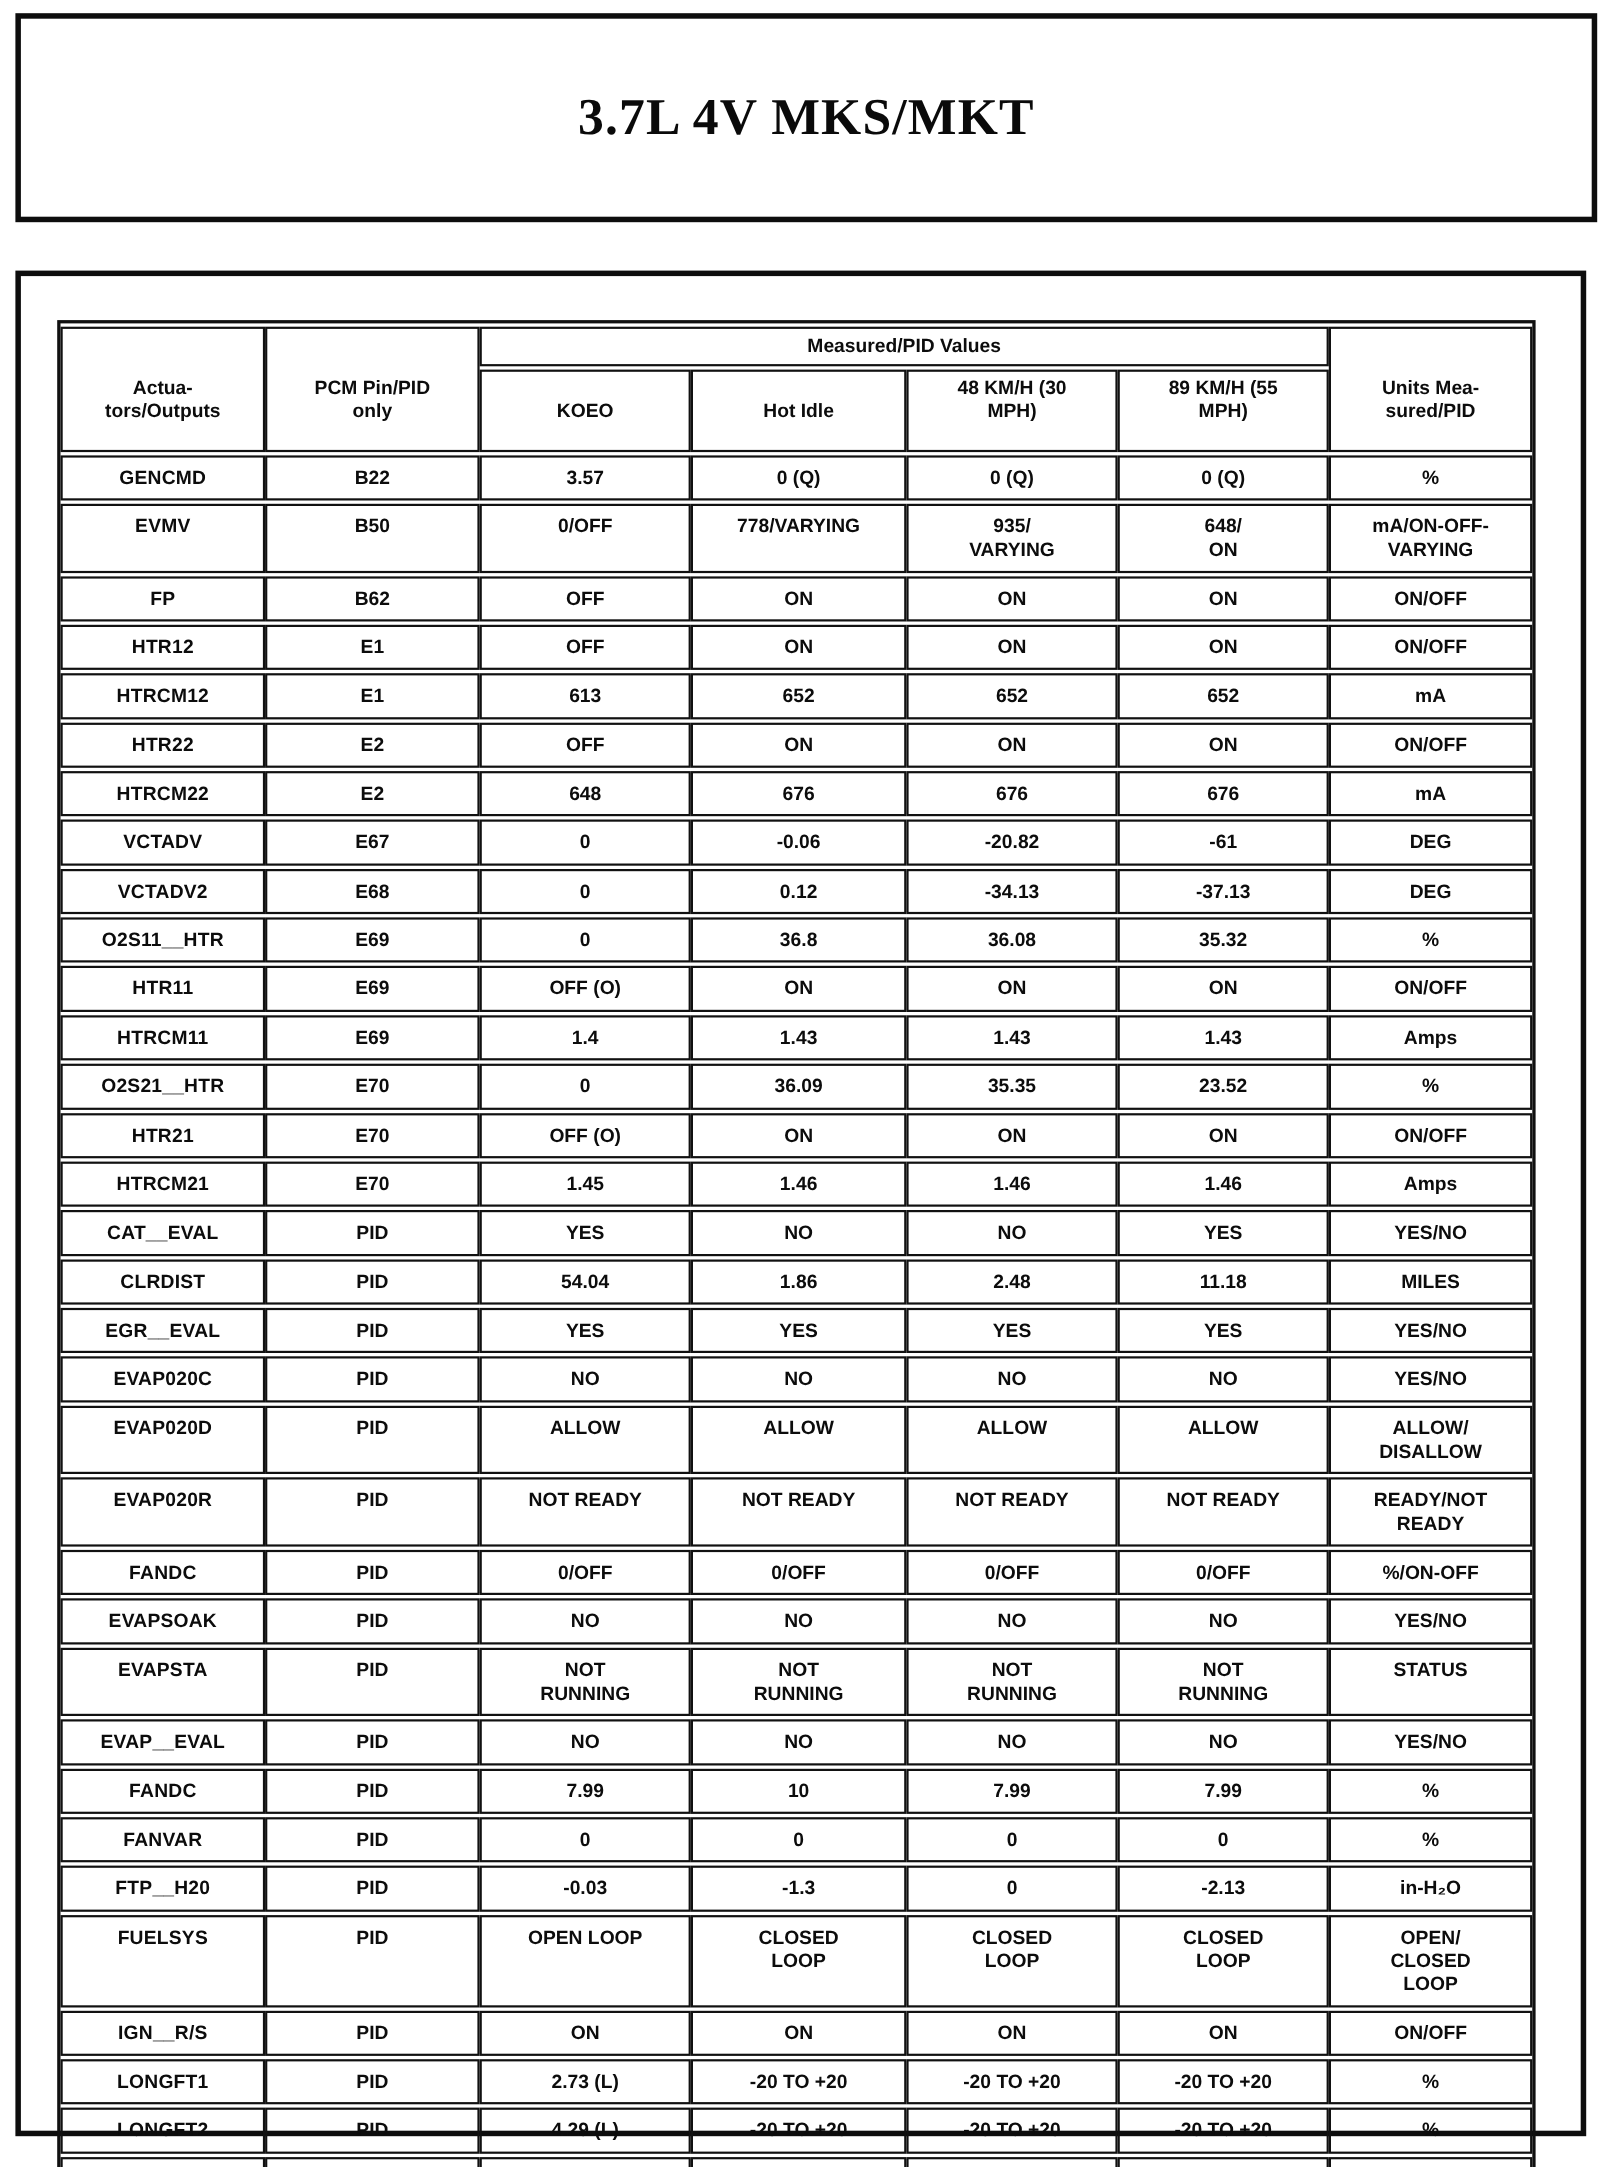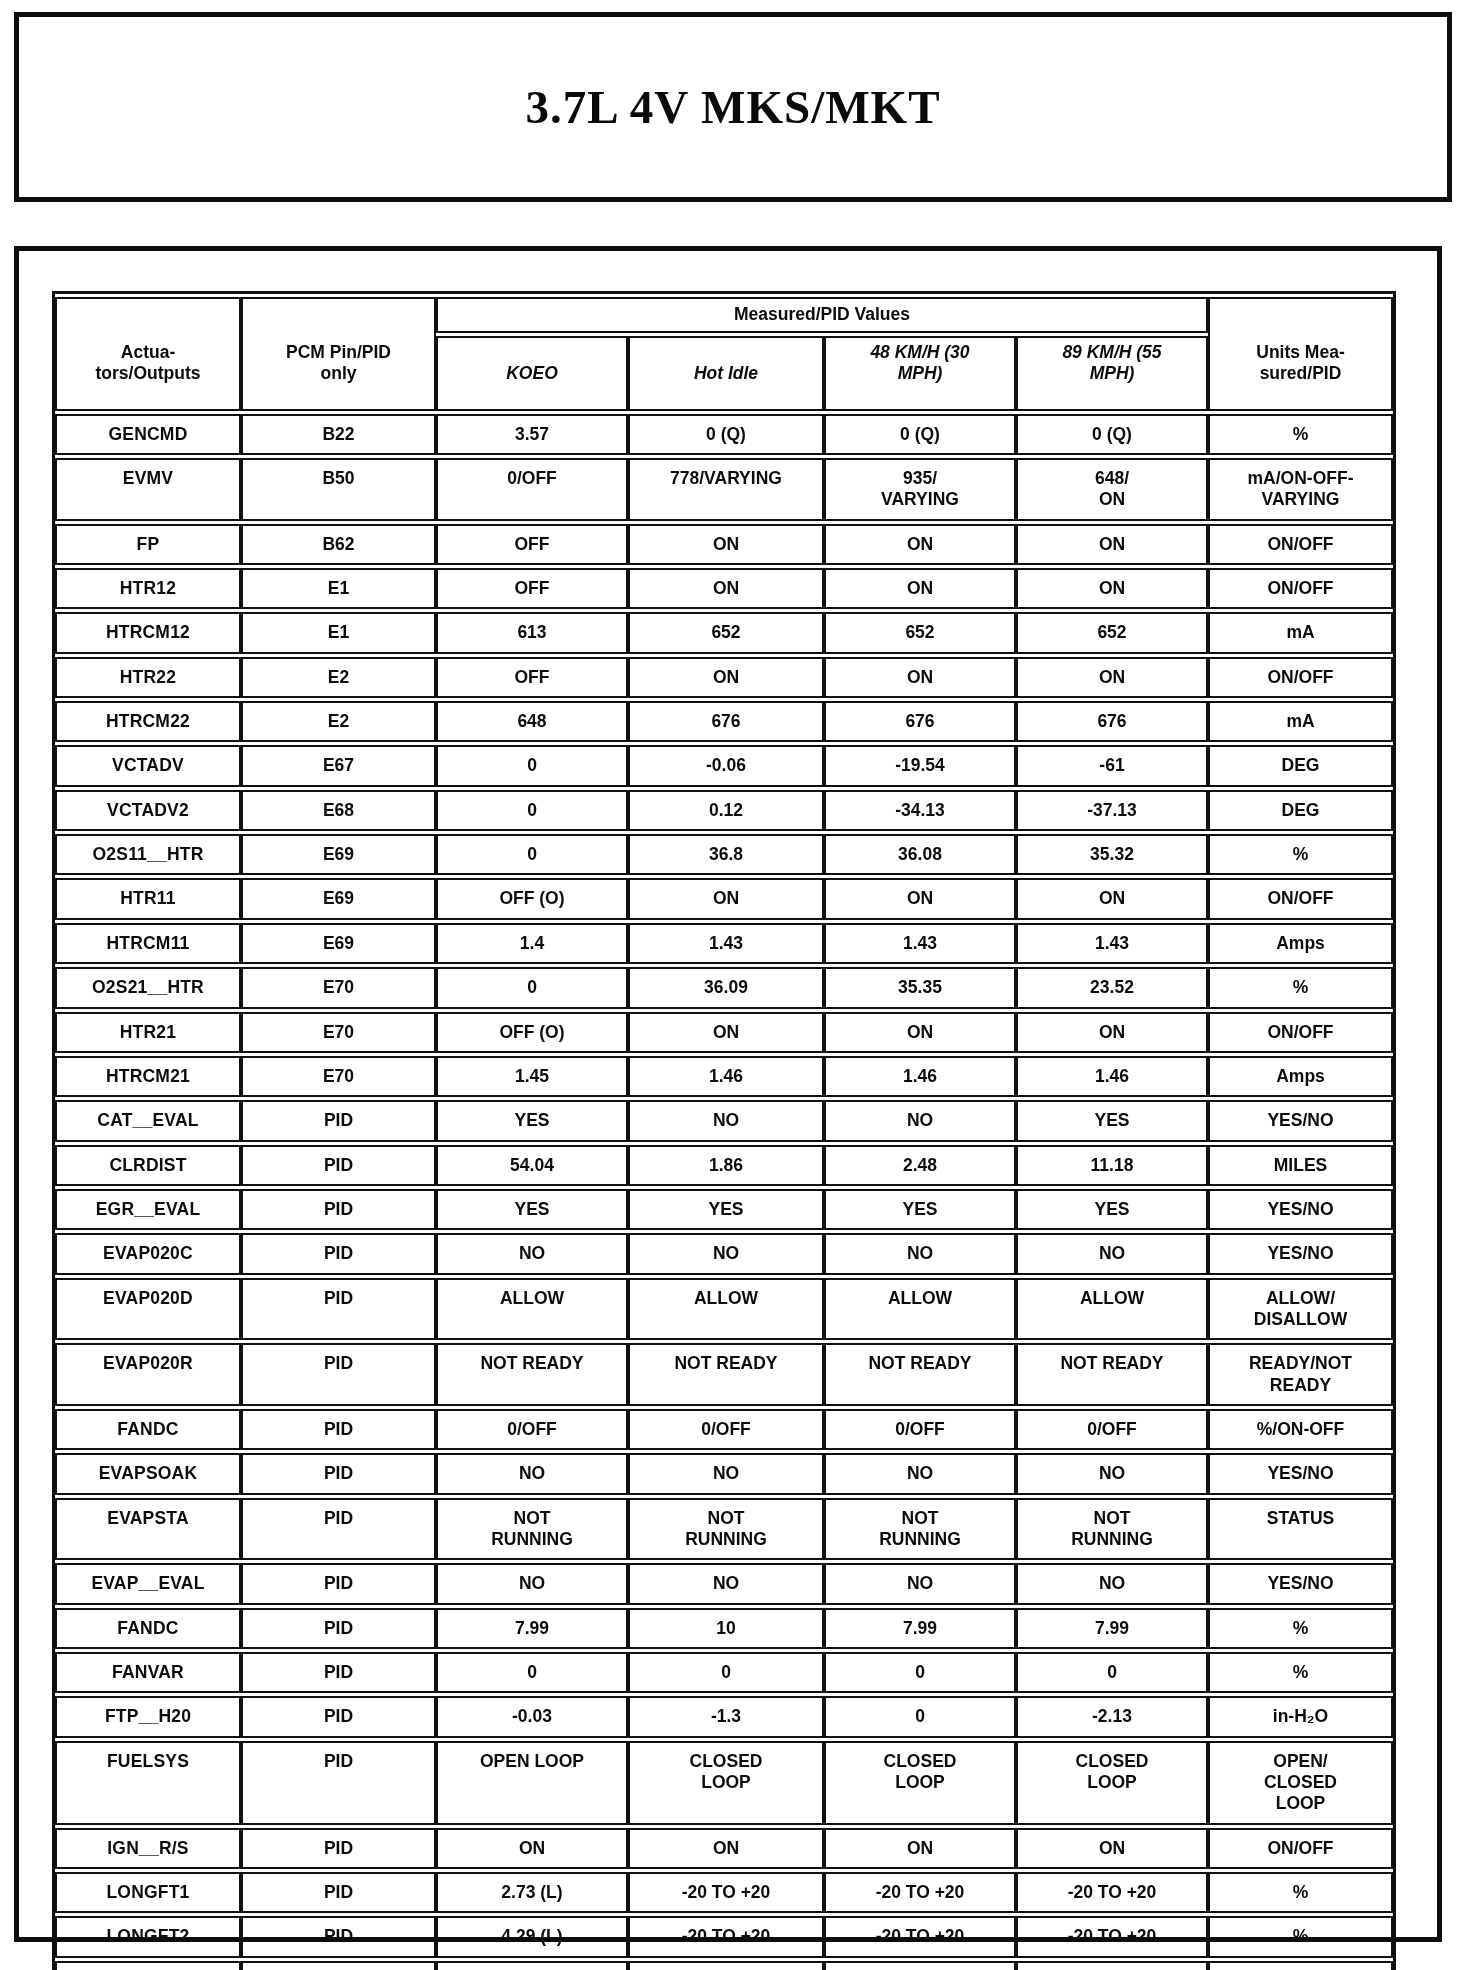--- a/index.html
+++ b/index.html
@@ -71,21 +71,21 @@
   th.group-header {
     height: 36px;
     padding: 0 3px;
     vertical-align: middle;
   }
   td {
     padding: 8px 3px;
     vertical-align: top;
   }
   tbody td:first-child { letter-spacing: 0.2px; }
-  .sub-header-row th { height: 56px; font-style: italic; }
+  .sub-header-row th { height: 56px; }
 </style>
 </head>
 <body>
 
 <div class="title-box">
   <div class="page-title">3.7L 4V MKS/MKT</div>
 </div>
 
 <div class="content-frame">
   <div class="table-frame">
@@ -183,21 +183,21 @@
             <td>676</td>
             <td>676</td>
             <td>676</td>
             <td>mA</td>
           </tr>
           <tr>
             <td>VCTADV</td>
             <td>E67</td>
             <td>0</td>
             <td>-0.06</td>
-            <td>-19.54</td>
+            <td>-20.82</td>
             <td>-61</td>
             <td>DEG</td>
           </tr>
           <tr>
             <td>VCTADV2</td>
             <td>E68</td>
             <td>0</td>
             <td>0.12</td>
             <td>-34.13</td>
             <td>-37.13</td>

